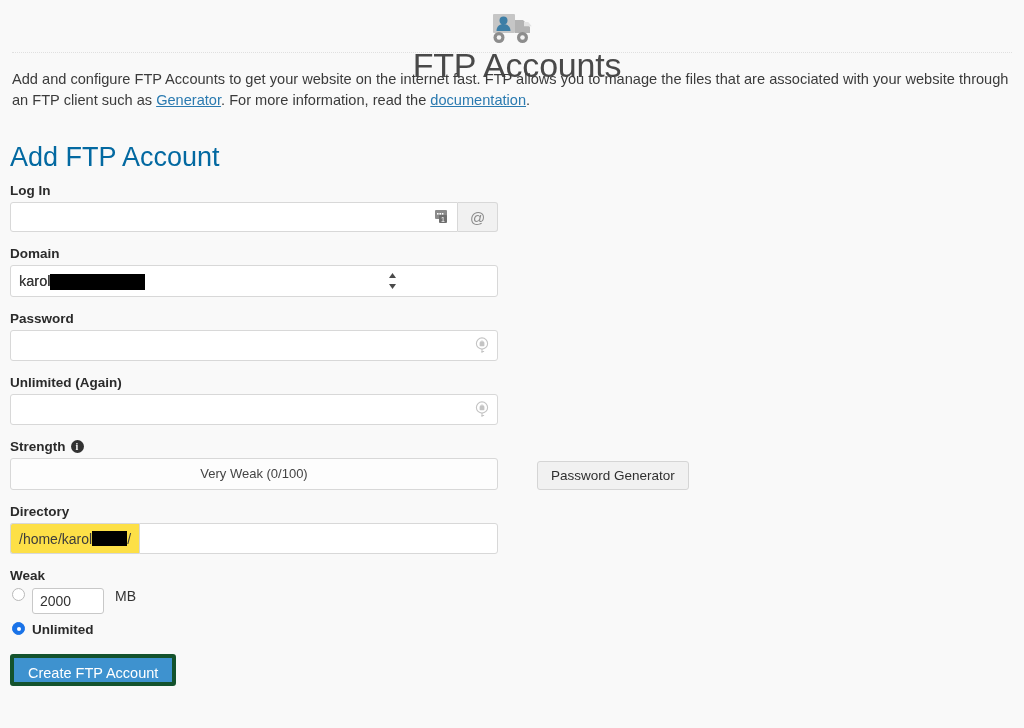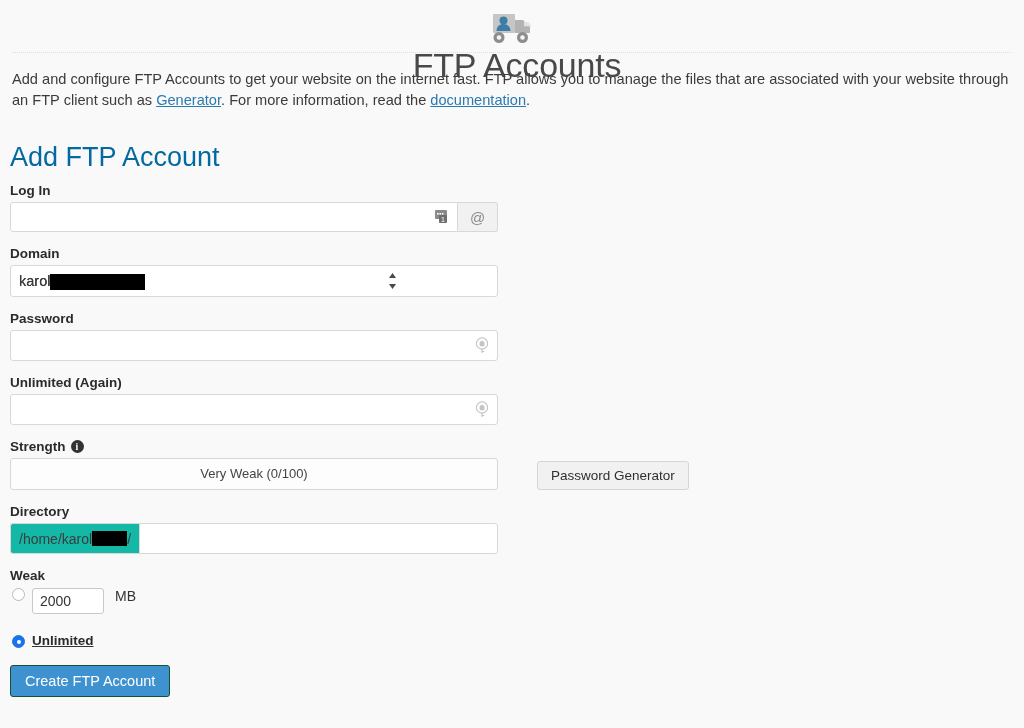--- a/index.html
+++ b/index.html
@@ -253,21 +253,21 @@
   .dir-row {
     display: flex;
     width: 488px;
     align-items: stretch;
   }
   .dir-prefix {
     height: 31px;
     box-sizing: border-box;
     border: 1px solid #d8d8d8;
     border-right: none;
-    background: #14b8a6;
+    background: #fde047;
     border-top-left-radius: 3px;
     border-bottom-left-radius: 3px;
     display: flex;
     align-items: center;
     padding: 0 8px;
     font-size: 14px;
     color: #3c3c3c;
     white-space: nowrap;
   }
   .dir-input {
@@ -331,37 +331,36 @@
     outline: none;
     background: #fff;
   }
   .quota-unit {
     margin-left: 11px;
     font-size: 14px;
     color: #333;
   }
   .unlimited-row {
     display: flex;
-    align-items: flex-end;
-    margin-top: 19px;
-    text-decoration: underline;
+    align-items: flex-start;
+    margin-top: 8px;
   }
   .unlimited-label {
     font-size: 13.5px;
     font-weight: bold;
     color: #2b2b2b;
   }
 
   .create-btn {
     margin-top: 17px;
     margin-left: 0;
     height: 32px;
     padding: 0 14px;
     background: #3e92cf;
-    border: 1px solid #14532d;
+    border: 4px solid #14532d;
     border-radius: 3px;
     color: #ffffff;
     font-family: "Liberation Sans", sans-serif;
     font-size: 14.5px;
     cursor: pointer;
     line-height: 30px;
   }
 </style>
 </head>
 <body>

